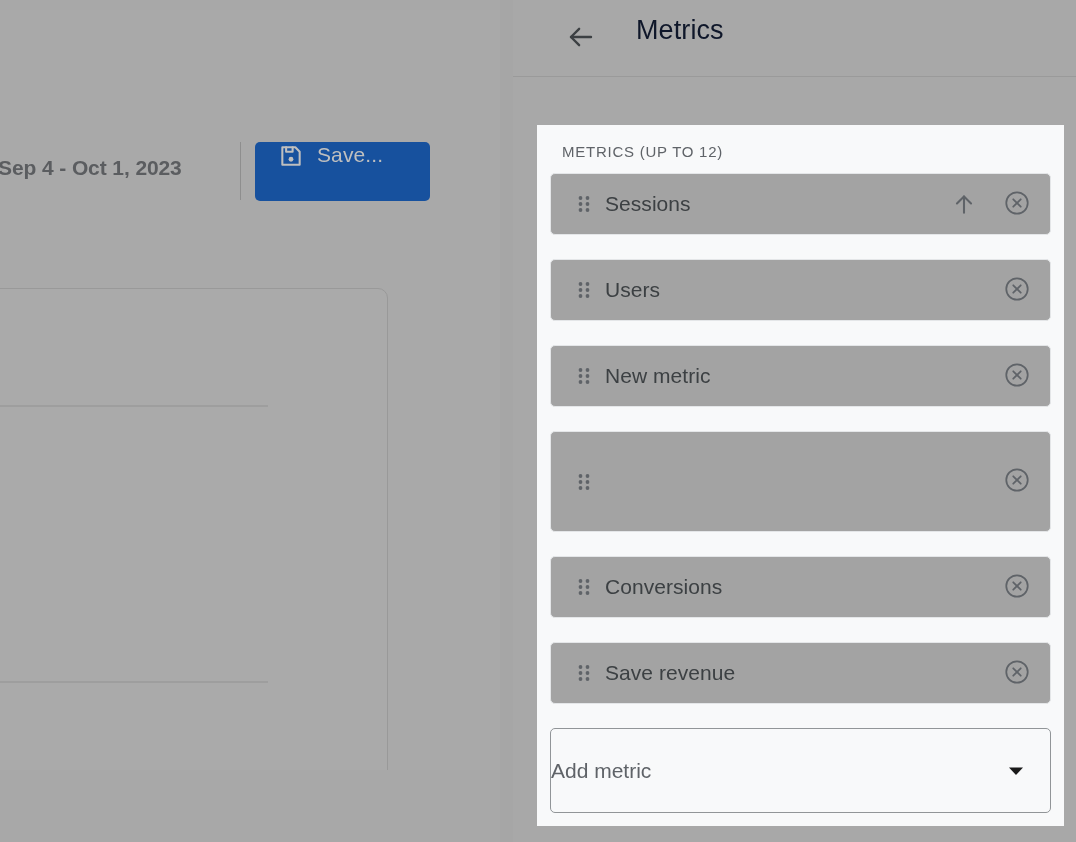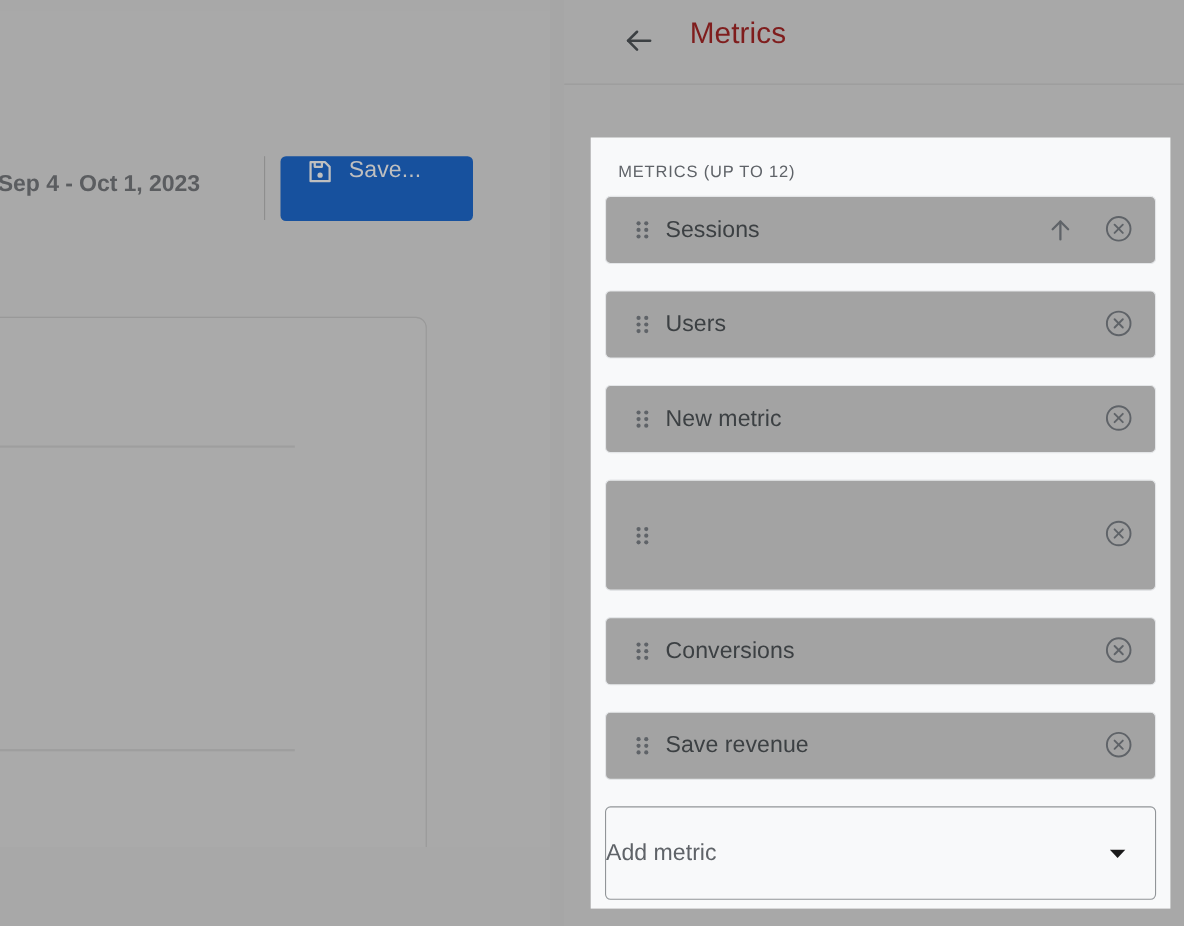--- a/index.html
+++ b/index.html
@@ -126,36 +126,36 @@
     display: flex;
     align-items: center;
     justify-content: center;
     background: none;
     border: none;
     cursor: pointer;
     padding: 0;
   }
   #panel-title {
     position: absolute;
-    left: 114px;
+    left: 123px;
     top: 15px;
     font-size: 27px;
-    color: #7f1d1d;
+    color: #0f172a;
     letter-spacing: 0.1px;
   }
 
   #metrics-card {
     position: absolute;
     left: 24px;
     top: 125px;
     width: 527px;
     height: 701px;
     background: #f8f9fa;
     box-sizing: border-box;
-    padding: 9px 13px;
+    padding: 4px 13px;
     overflow: hidden;
   }
   #metrics-card-label {
     font-size: 15px;
     color: #5f6368;
     letter-spacing: 0.75px;
     padding: 14px 0 0 12px;
     user-select: none;
   }
 

